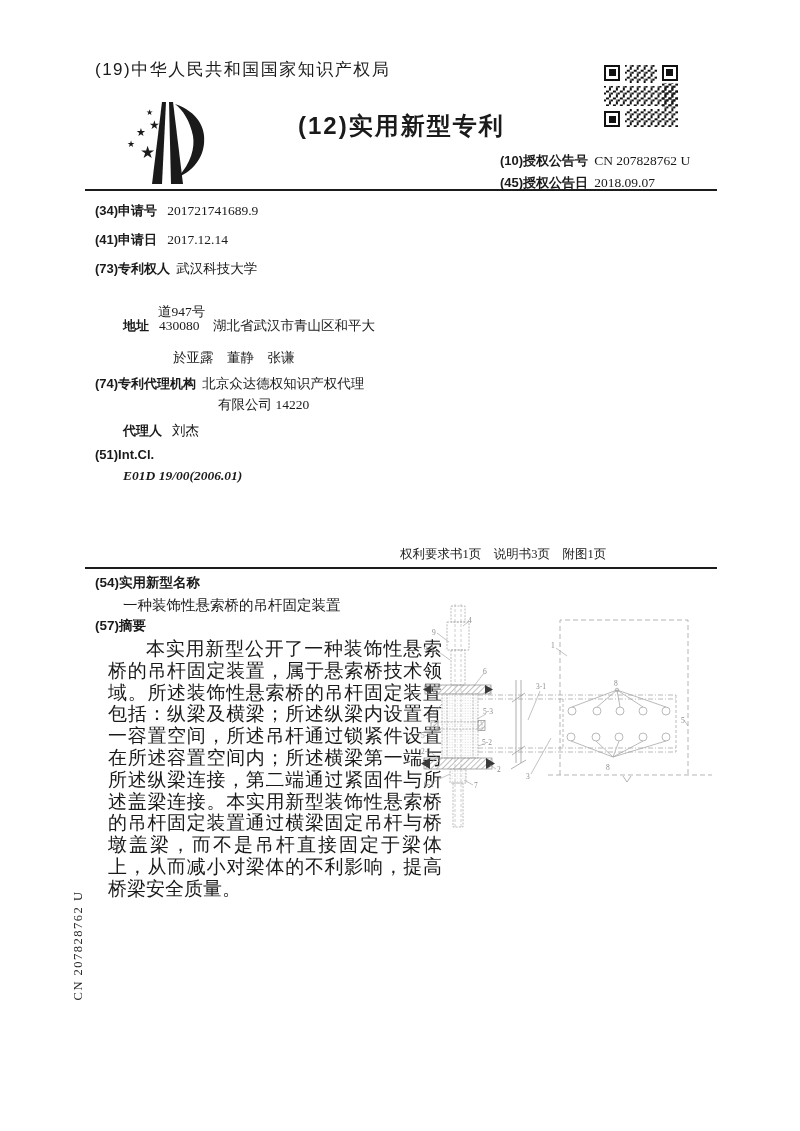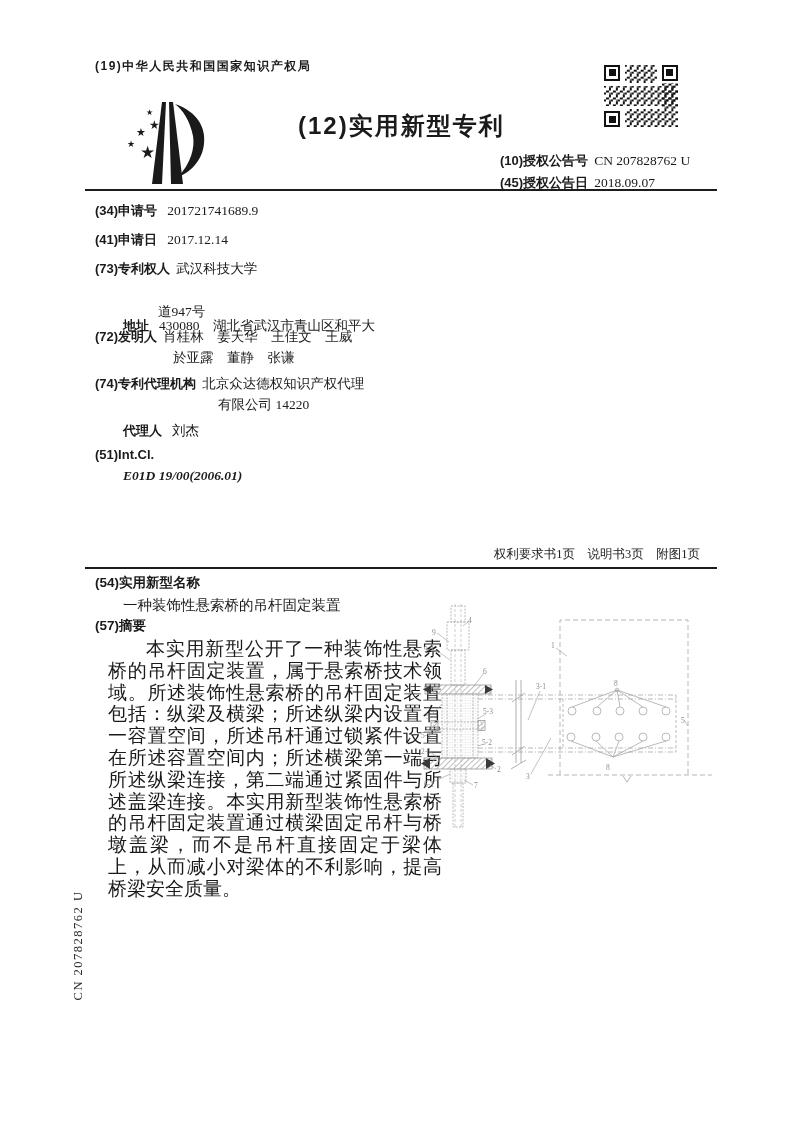--- a/index.html
+++ b/index.html
@@ -1,26 +1,26 @@
 <!DOCTYPE html>
 <html><head>
 <meta charset="utf-8">
 <style>
   html,body{margin:0;padding:0;background:#fff;}
   .page{position:relative;width:800px;height:1131px;background:#fff;overflow:hidden;
         font-family:"Liberation Sans",sans-serif;color:#1a1a1a;}
   .abs{position:absolute;white-space:nowrap;}
-  .office{font-size:12px;font-weight:700;letter-spacing:1.5px;}
+  .office{font-size:17px;font-weight:400;letter-spacing:1.5px;}
   .doc-type{font-size:24px;font-weight:700;letter-spacing:2px;}
   .lbl{font-weight:700;font-size:13px;}
   .val{font-family:"Liberation Serif",serif;font-size:13.5px;}
   .gap10{margin-left:10px;}
   .gap6{margin-left:6px;}
   .rule{position:absolute;background:#1c1c1c;}
-  .pages-info{font-size:12.5px;font-family:"Liberation Serif",serif;text-align:right;}
+  .pages-info{font-size:12.5px;font-family:"Liberation Serif",serif;}
   .sec-label{font-weight:700;font-size:13.5px;}
   .title-line{font-family:Liberation Mono, monospace;font-size:14.5px;}
   .abstract{position:absolute;left:108px;top:638px;width:334px;
             font-family:"Liberation Serif",serif;font-size:19px;line-height:21.8px;
             text-align:justify;text-indent:2em;word-break:break-all;white-space:normal;}
   .intcl-val{font-family:"Liberation Serif",serif;font-style:italic;font-weight:600;font-size:13.5px;}
   .side-id{position:absolute;left:2px;top:938px;width:152px;text-align:center;
            transform:rotate(-90deg);font-family:"Liberation Serif",serif;
            font-size:12.5px;letter-spacing:1.5px;color:#2a2a2a;}
 </style>
@@ -88,23 +88,20 @@
   <div class="abs" style="left:95px;top:230px;">
     <span class="lbl">(41)申请日</span><span class="val gap10">2017.12.14</span>
   </div>
   <div class="abs" style="left:95px;top:259px;">
     <span class="lbl">(73)专利权人</span><span class="val gap6">武汉科技大学</span>
   </div>
   <div class="abs" style="left:123px;top:292px;margin-top:24px;">
     <span class="lbl">地址</span><span class="val gap10">430080　湖北省武汉市青山区和平大</span>
   </div>
   <div class="abs val" style="left:158px;top:303px;">道947号</div>
-  <div class="abs" style="left:95px;top:327px;">
-    <span class="lbl">(72)发明人</span><span class="val gap6">肖桂林　姜天华　王佳文　王威</span>
-  </div>
   <div class="abs val" style="left:173px;top:349px;">於亚露　董静　张谦</div>
   <div class="abs" style="left:95px;top:374px;">
     <span class="lbl">(74)专利代理机构</span><span class="val gap6">北京众达德权知识产权代理</span>
   </div>
   <div class="abs val" style="left:218px;top:396px;">有限公司 14220</div>
   <div class="abs" style="left:123px;top:421px;">
     <span class="lbl">代理人</span><span class="val gap10">刘杰</span>
   </div>
   <div class="abs lbl" style="left:95px;top:447px;">(51)Int.Cl.</div>
   <div class="abs intcl-val" style="left:123px;top:468px;text-align:center;">E01D 19/00(2006.01)</div>

